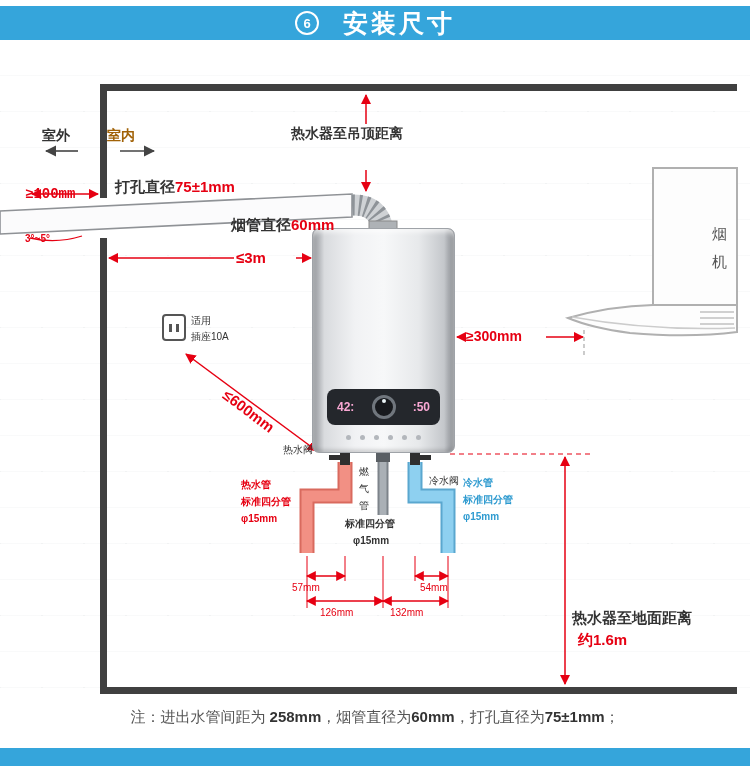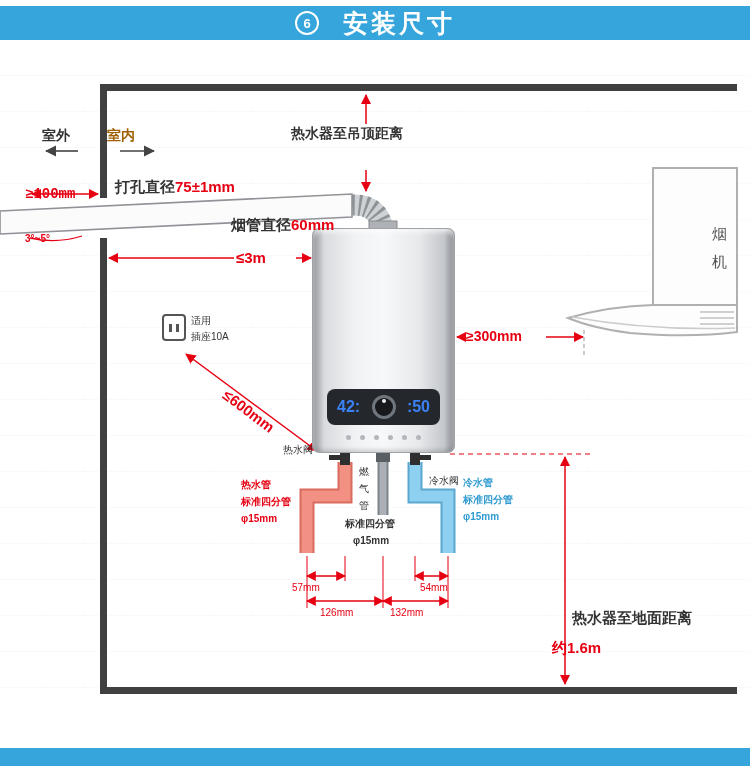--- a/index.html
+++ b/index.html
@@ -48,21 +48,21 @@
     position:absolute;left:312px;top:228px;width:143px;height:225px;z-index:2;
     border:1px solid #9fa3a8;border-radius:7px;box-sizing:border-box;
     background:linear-gradient(90deg,#8e9196 0%,#d9dbde 8%,#f1f2f4 30%,#f7f8f9 50%,#e7e9eb 75%,#c4c7cb 93%,#85888d 100%);
     box-shadow:inset 0 3px 5px rgba(255,255,255,.7), inset 0 -2px 4px rgba(0,0,0,.18);
   }
   .heater-brand{margin-top:16px;text-align:center;color:#1f5fa8;font-weight:bold;font-size:17px;letter-spacing:.5px;}
   .heater-display{
     position:absolute;left:14px;right:14px;top:160px;height:36px;background:#24272c;border-radius:8px;
     display:flex;align-items:center;justify-content:space-between;padding:0 10px;box-sizing:border-box;
   }
-  .heater-display span{color:#3b82f6;font-size:16px;font-weight:bold;}
+  .heater-display span{color:#f9a8d4;font-size:12px;font-weight:bold;}
   .dial{width:24px;height:24px;border-radius:50%;background:#17191d;border:3px solid #70767d;box-sizing:border-box;position:relative;}
   .dial::after{content:"";position:absolute;top:1px;left:50%;margin-left:-2px;width:4px;height:4px;border-radius:50%;background:#eaf4f6;}
   .heater-buttons{position:absolute;left:0;right:0;top:206px;display:flex;justify-content:center;gap:9px;}
   .heater-buttons i{width:5px;height:5px;border-radius:50%;background:#b3b7bc;display:block;}
   
   .note{position:absolute;left:0;top:708px;width:750px;text-align:center;font-size:15px;color:#555;z-index:3;}
   .note .nv{font-weight:bold;color:#333;}
   .rot600{transform:rotate(37deg);transform-origin:0 0;}
 </style>
 </head>
@@ -237,17 +237,20 @@
   <div class="t b blue" style="left:463px;top:477px;">冷水管</div>
   <div class="t b blue" style="left:463px;top:494px;">标准四分管</div>
   <div class="t b blue" style="left:463px;top:511px;">φ15mm</div>
 
   <div class="t red c" style="left:292px;top:582px;width:44px;">57mm</div>
   <div class="t red c" style="left:320px;top:607px;width:50px;">126mm</div>
   <div class="t red c" style="left:390px;top:607px;width:50px;">132mm</div>
   <div class="t red c" style="left:420px;top:582px;width:44px;">54mm</div>
 
   <div class="t b f15" style="left:572px;top:609px;color:#333;">热水器至地面距离</div>
-  <div class="t b f15 red" style="left:552px;top:631px;margin-top:8px;">约1.6m</div>
-
+  <div class="t b f15 red" style="left:578px;top:631px;">约1.6m</div>
+
+  <div class="note">
+    <span>注：</span><span>进出水管间距为 </span><span class="nv">258mm</span><span>，烟管直径为</span><span class="nv">60mm</span><span>，打孔直径为</span><span class="nv">75±1mm</span><span>；</span>
+  </div>
 
   <div class="footer"></div>
 </div>
 
 </body></html>

